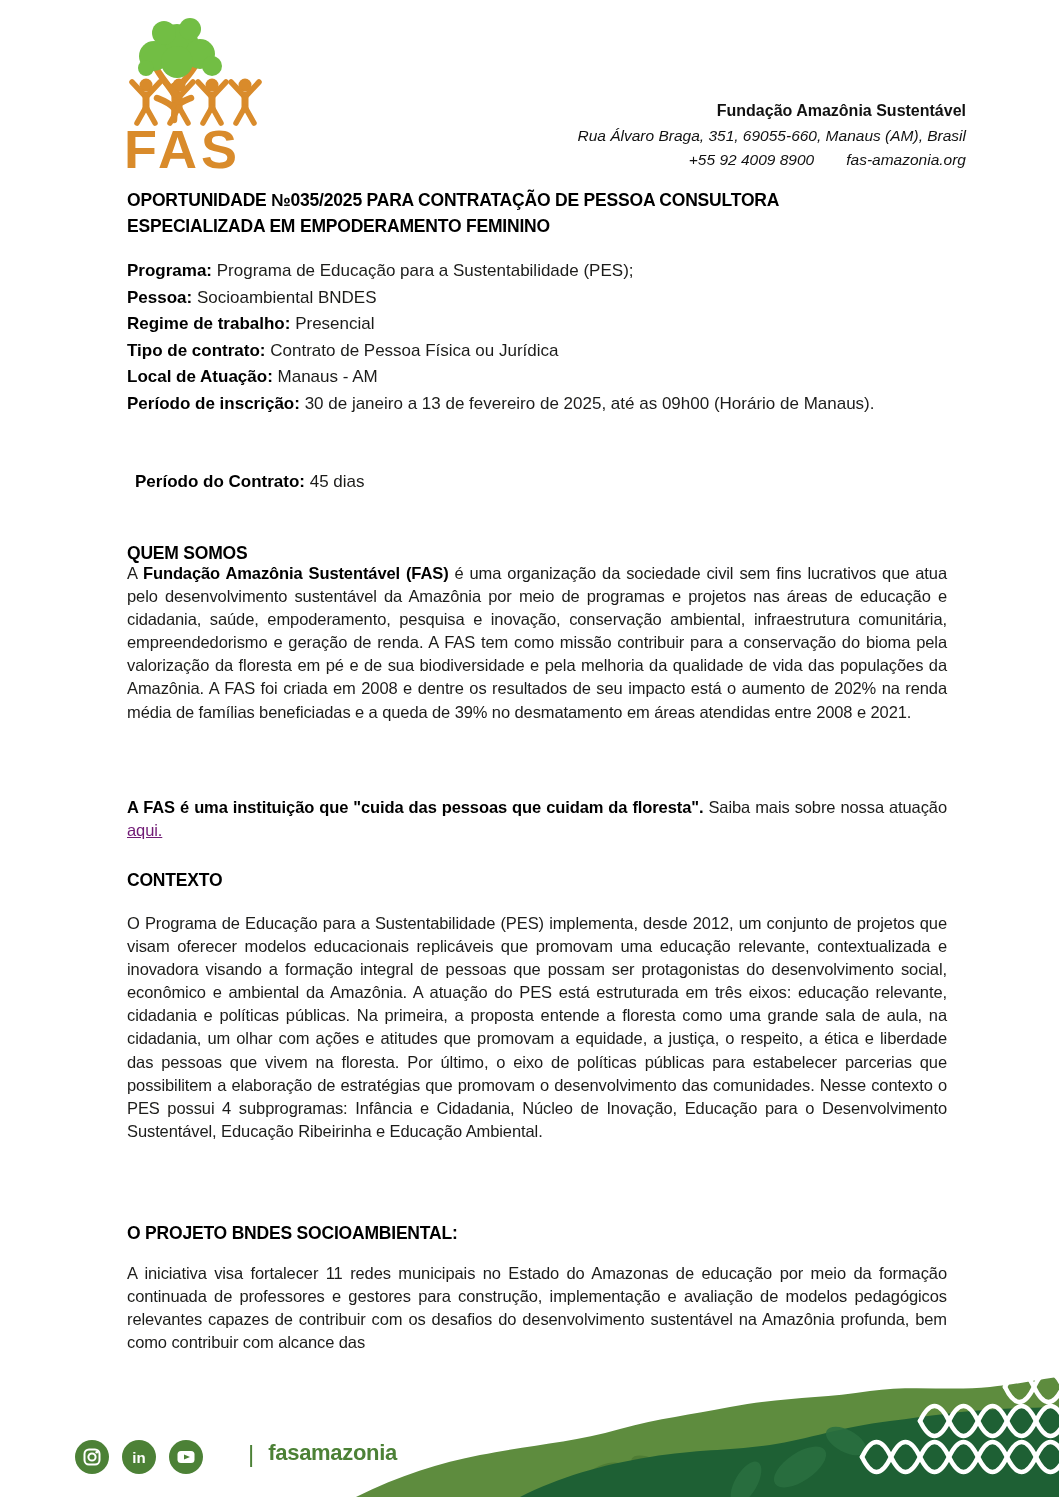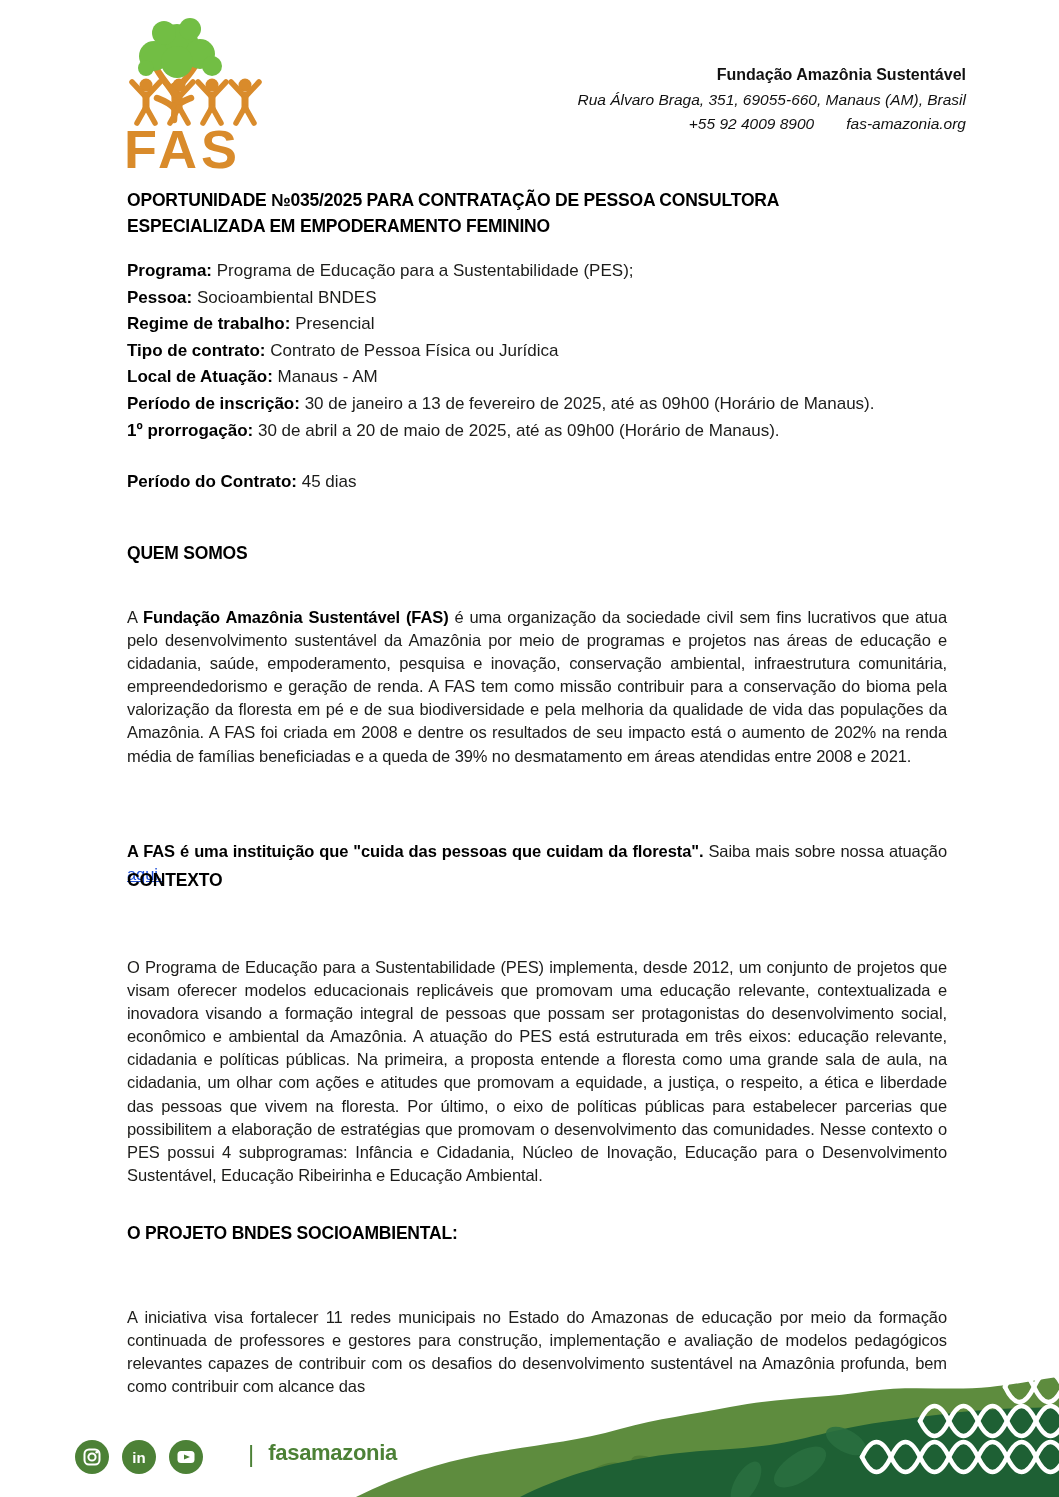--- a/index.html
+++ b/index.html
@@ -4,36 +4,36 @@
 <style>
   * { margin:0; padding:0; box-sizing:border-box; }
   body { background:#888; font-family:"Liberation Sans", sans-serif; }
   .page {
     position:relative; width:1059px; height:1497px; margin:0 auto;
     background:#ffffff; overflow:hidden; color:#1c1c1a;
   }
   
   .logo { position:absolute; left:112px; top:16px; width:160px; height:156px; }
   .contact { position:absolute; right:93px; top:63px; text-align:right; line-height:24.5px; }
-  .contact .org { font-weight:bold; font-size:16px; color:#111; }
+  .contact .org { font-weight:bold; font-size:16px; color:#111;margin-top:36px; }
   .contact .addr, .contact .phone-line { font-style:italic; font-size:15.5px; color:#111; }
   .contact .site { margin-left:32px; }
   
   .blk { position:absolute; left:127px; width:820px; }
   .doc-title { top:187px; font-weight:bold; font-size:17.5px;
                line-height:26px; letter-spacing:-0.2px; color:#000; }
   .details { top:258px; line-height:26.6px; font-size:17px; white-space:nowrap; }
   .details b, .inline-label { font-weight:bold; color:#000;text-align:center; }
-  .contract-line { top:472px; font-size:17px; }
+  .contract-line { top:472px; font-size:17px;margin-left:8px; }
   .sec-head { font-weight:bold; font-size:17.5px; color:#000; letter-spacing:-0.2px; }
   .h-quem { top:529px;margin-top:14px; } .h-contexto { top:870px; } .h-projeto { top:1223px; }
-  .para { font-size:16.5px; line-height:23.1px; text-align:justify; letter-spacing:-0.1px;margin-top:44px; }
+  .para { font-size:16.5px; line-height:23.1px; text-align:justify; letter-spacing:-0.1px; }
   .p-quem { top:562px; } .p-callout { top:796px; } .p-contexto { top:912px; } .p-projeto { top:1262px; }
   .para b { color:#000; }
-  a.doc-link { color:#1d4ed8; text-decoration:underline; }
+  a.doc-link { color:#701a75; text-decoration:underline; }
   
   .footer-art { position:absolute; left:0; bottom:0; width:1059px; height:132px; display:block; }
   .social-bar { position:absolute; left:75px; top:1440px; height:34px; display:flex; align-items:flex-start; }
   .soc { width:34px; height:34px; margin-right:13px; cursor:pointer; }
   .sep { color:#4c8136; font-size:24px; font-weight:normal; margin:0 14px 0 32px; }
   .handle { color:#4c8136; font-weight:bold; font-size:22px; letter-spacing:-0.3px; }
 </style>
 </head>
 <body>
 
@@ -110,21 +110,20 @@
     <div>ESPECIALIZADA EM EMPODERAMENTO FEMININO</div>
   </div>
 
   <div class="blk details">
     <div><b>Programa:</b> <span>Programa de Educação para a Sustentabilidade (PES);</span></div>
     <div><b>Pessoa:</b> <span>Socioambiental BNDES</span></div>
     <div><b>Regime de trabalho:</b> <span>Presencial</span></div>
     <div><b>Tipo de contrato:</b> <span>Contrato de Pessoa Física ou Jurídica</span></div>
     <div><b>Local de Atuação:</b> <span>Manaus - AM</span></div>
     <div><b>Período de inscrição:</b> <span>30 de janeiro a 13 de fevereiro de 2025, até as 09h00 (Horário de Manaus).</span></div>
-    <div><b>1º prorrogação:</b> <span>30 de abril a 20 de maio de 2025, até as 09h00 (Horário de Manaus).</span></div>
   </div>
 
   <div class="blk contract-line">
     <span class="inline-label">Período do Contrato:</span>
     <span>45 dias</span>
   </div>
 
   <div class="blk sec-head h-quem">QUEM SOMOS</div>
   <p class="blk para p-quem"><span>A </span><b>Fundação Amazônia Sustentável (FAS)</b><span> é uma organização da sociedade civil sem fins lucrativos que atua pelo desenvolvimento sustentável da Amazônia por meio de programas e projetos nas áreas de educação e cidadania, saúde, empoderamento, pesquisa e inovação, conservação ambiental, infraestrutura comunitária, empreendedorismo e geração de renda. A FAS tem como missão contribuir para a conservação do bioma pela valorização da floresta em pé e de sua biodiversidade e pela melhoria da qualidade de vida das populações da Amazônia. A FAS foi criada em 2008 e dentre os resultados de seu impacto está o aumento de 202% na renda média de famílias beneficiadas e a queda de 39% no desmatamento em áreas atendidas entre 2008 e 2021.</span></p>
 

